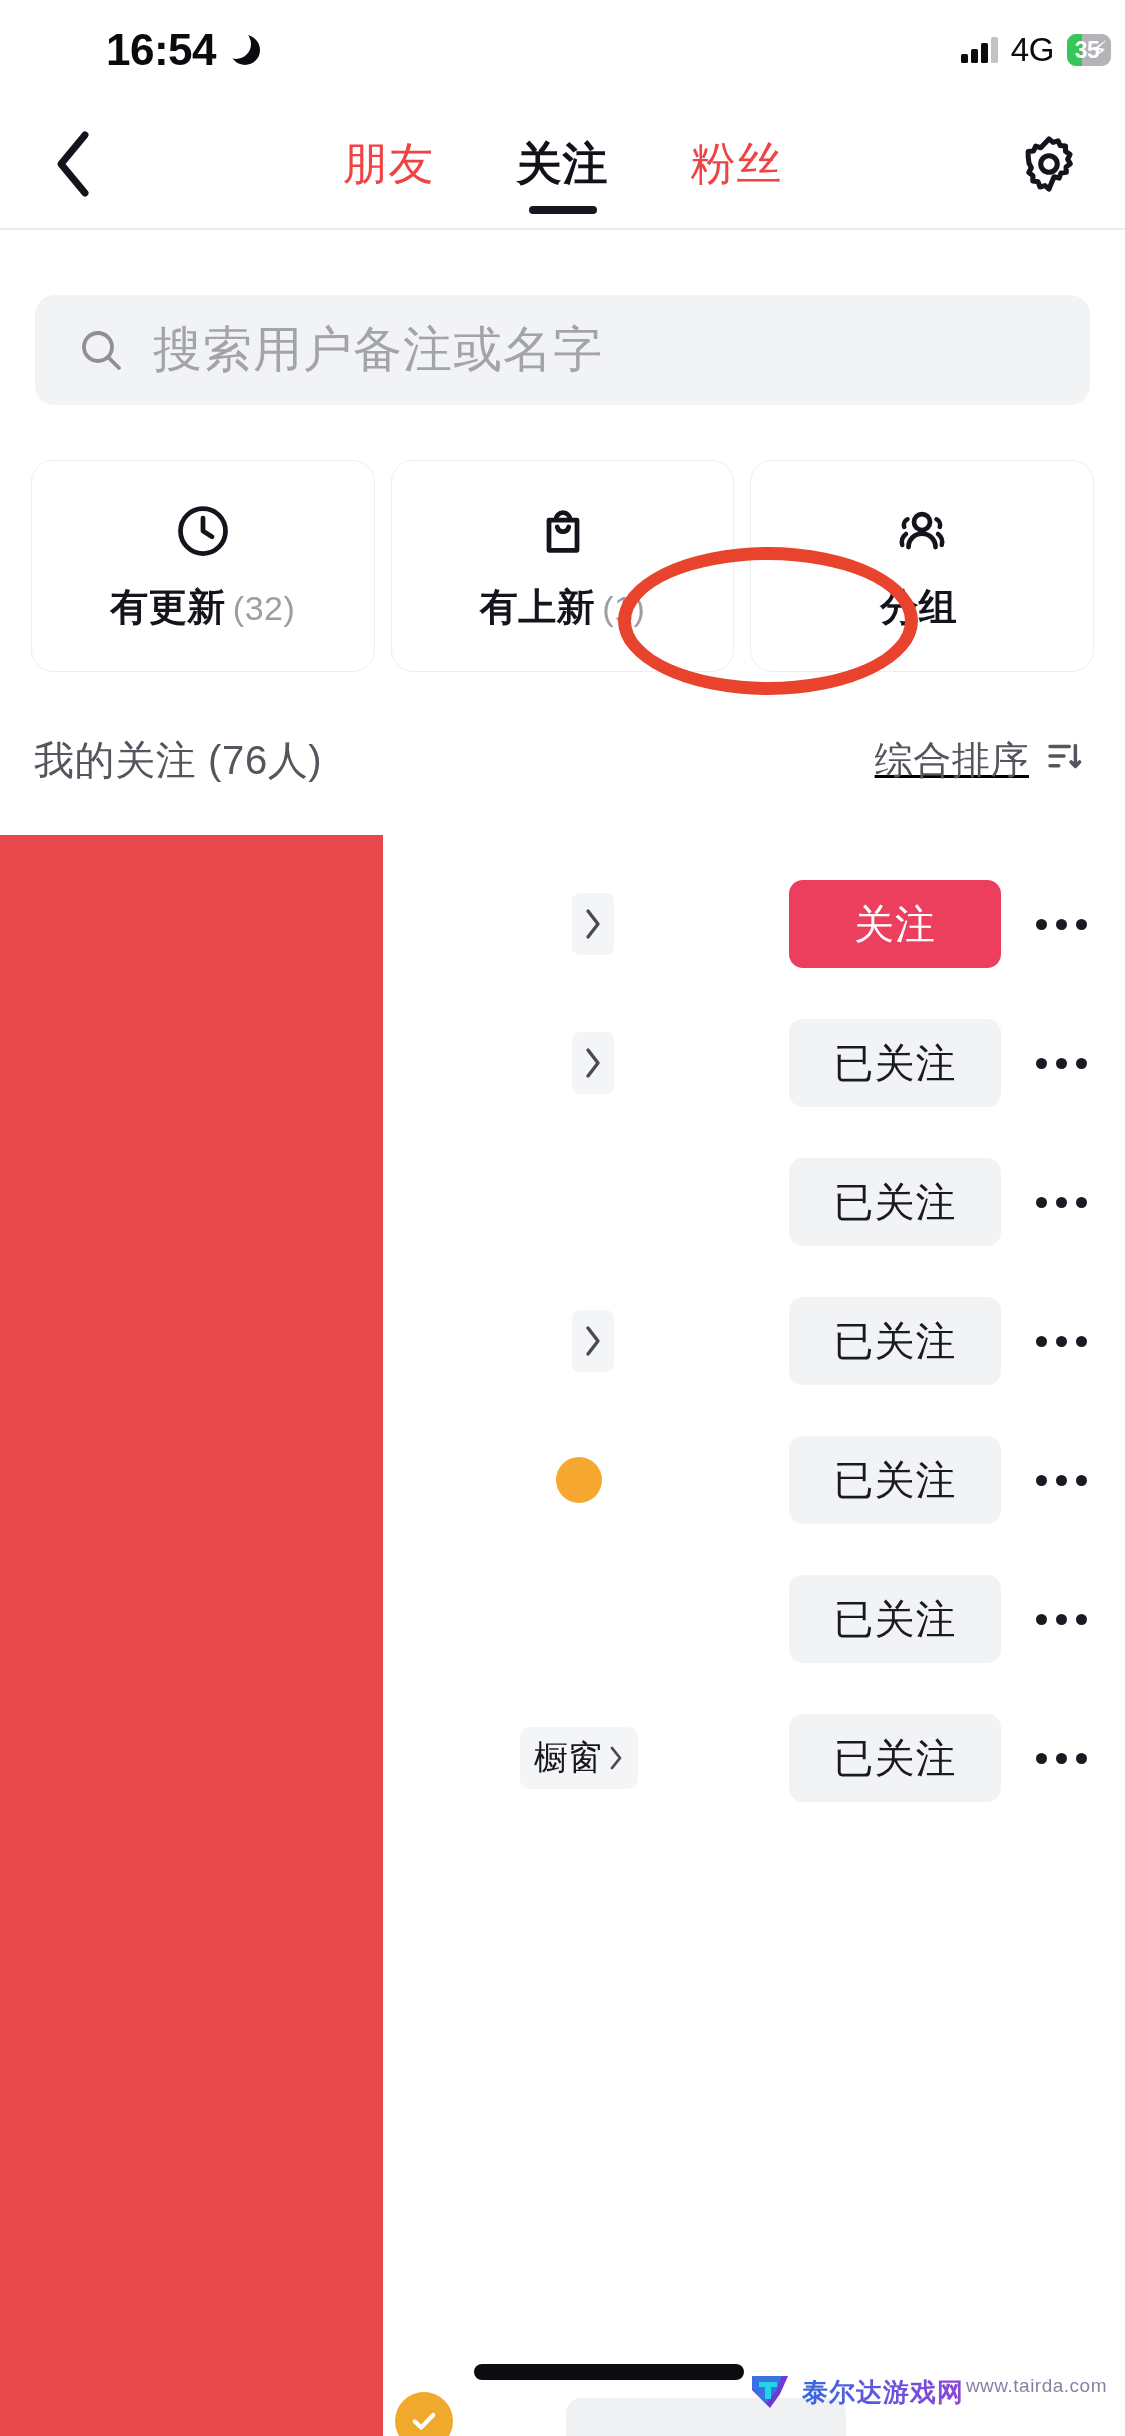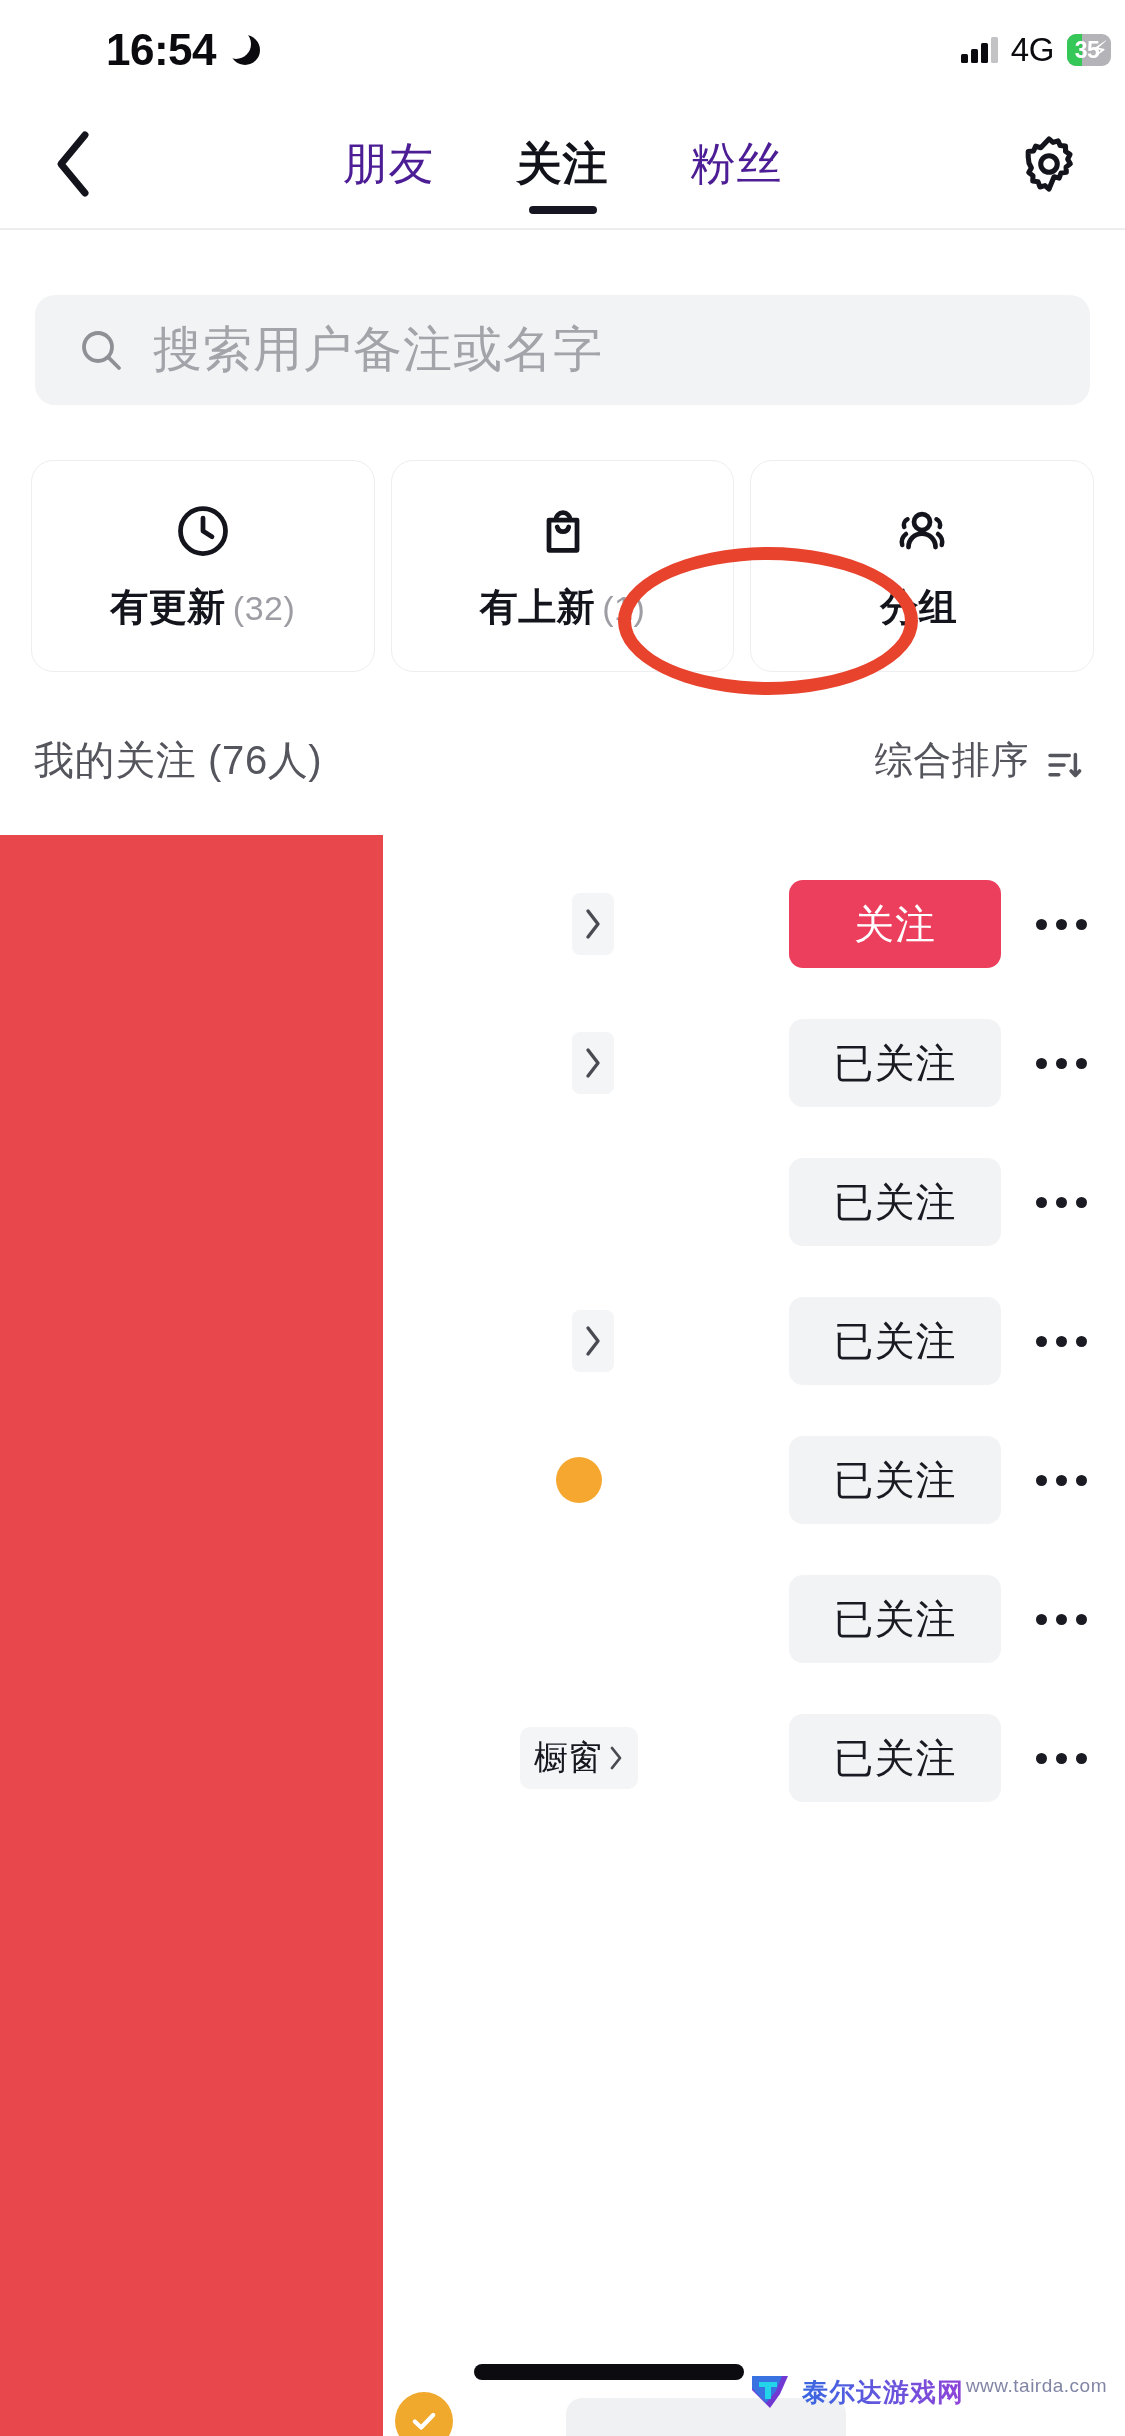--- a/index.html
+++ b/index.html
@@ -67,21 +67,21 @@
     position:absolute; right:38px; top:50%; transform:translateY(-50%);
     width:76px; height:76px; display:flex; align-items:center; justify-content:center;
   }
   .tabs{
     position:absolute; left:50%; transform:translateX(-50%);
     top:0; height:128px; display:flex; align-items:center; gap:70px;
   }
   .tab{
     position:relative; height:128px; display:flex; align-items:center;
     padding:0 6px;
-    font-size:45px; color:#4c1d95; font-weight:400; letter-spacing:1px;
+    font-size:45px; color:#ef4444; font-weight:400; letter-spacing:1px;
   }
   .tab.active{ color:#12121a; font-weight:700; }
   .tab.active::after{
     content:""; position:absolute; left:50%; transform:translateX(-50%);
     bottom:14px; width:68px; height:8px; border-radius:4px; background:#161622;
   }
   .nav-sep{
     position:absolute; left:0; top:228px; width:1125px; height:1.5px;
     background:#ededf0;
   }
@@ -112,21 +112,21 @@
   }
   .chip-count{ font-size:34px; color:#9d9da3; font-weight:400; }
 
   
   .sect{
     position:absolute; left:0; top:700px; width:1125px; height:120px;
     display:flex; align-items:center; justify-content:space-between;
     padding:0 40px 0 34px;
   }
   .sect-title{ font-size:40px; color:#55555d; letter-spacing:0.6px; }
-  .sect-sort{ display:flex; align-items:flex-end; gap:14px; }
+  .sect-sort{ display:flex; align-items:flex-start; gap:14px;text-decoration:underline; }
   .sect-sort-label{ font-size:38px; color:#55555d; letter-spacing:0.6px; }
 
   
   .list{
     position:absolute; left:0; top:820px; width:1125px; height:1560px;
   }
   .row{
     position:absolute; left:0; width:1125px; height:208px;
     display:flex; align-items:center;
   }

